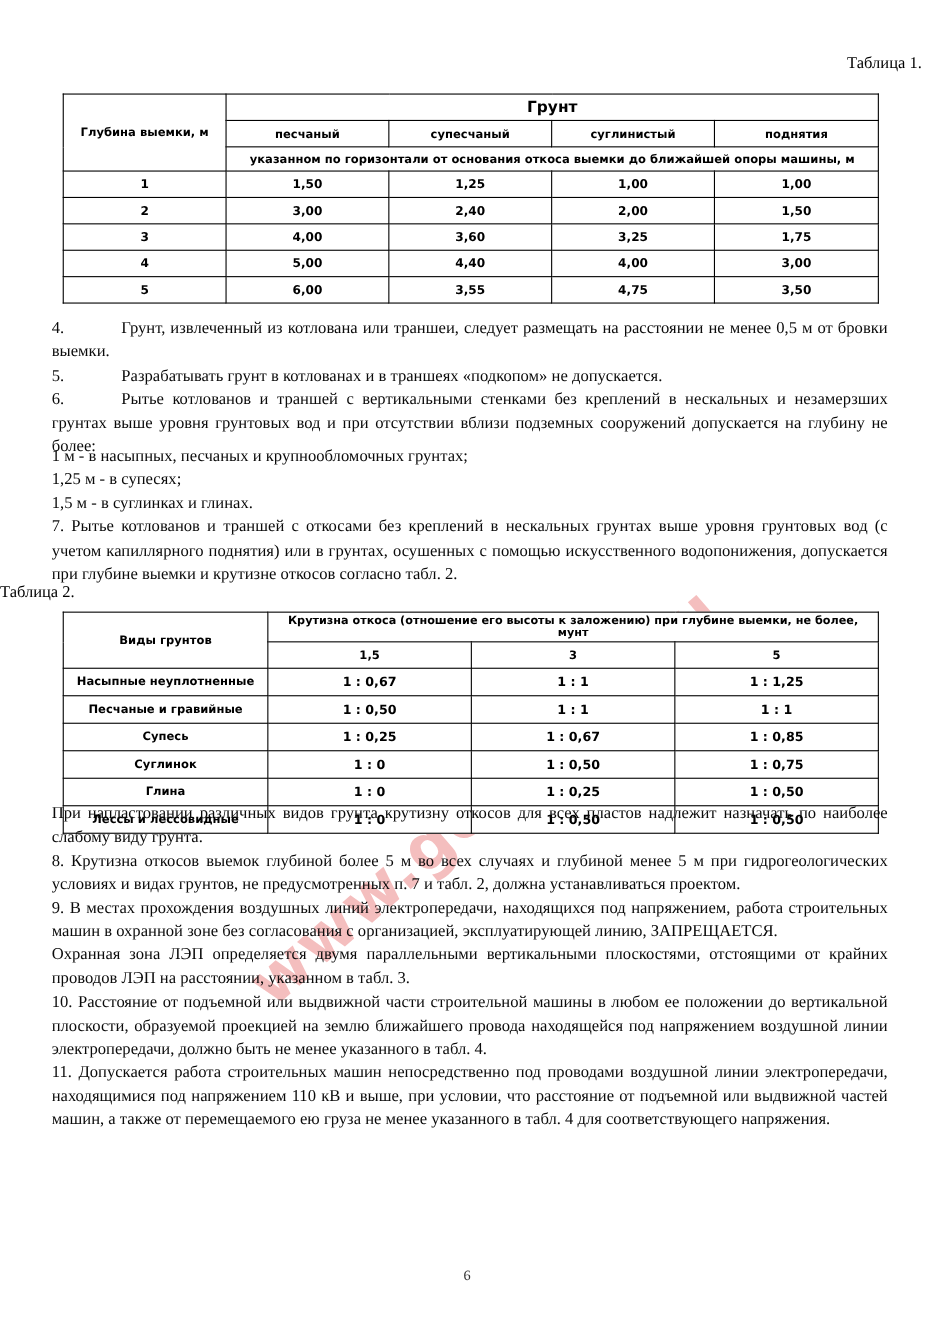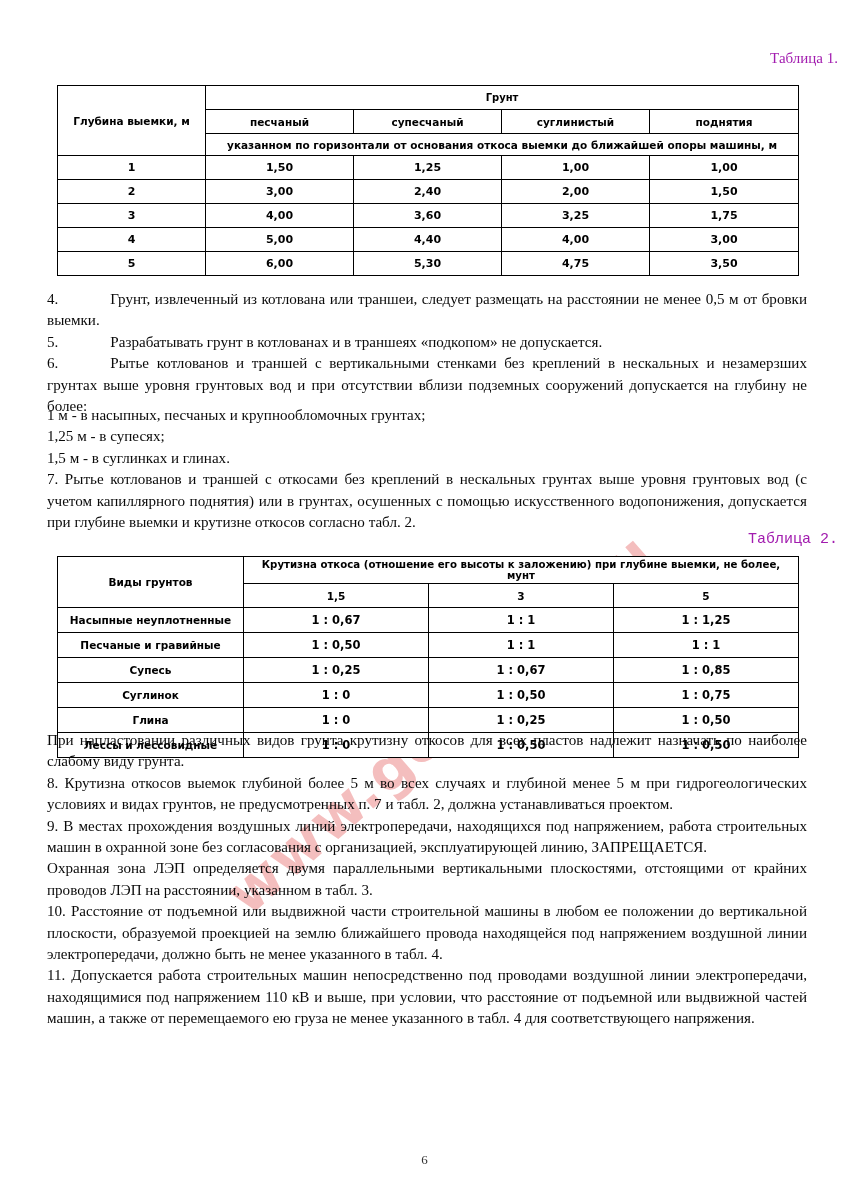--- a/index.html
+++ b/index.html
@@ -47,24 +47,24 @@
   .content {
     position: relative;
     z-index: 2;
   }
 
   
   .table-caption {
     position: absolute;
     font-family: "Liberation Serif", serif;
     font-size: 15px;
-    color: #a21caf;
+    color: #000000;
   }
   #caption-1 { left: 0; top: 50px; width: 838px; text-align: right; }
-  #caption-2 { left: 0; top: 531px; width: 838px; text-align: right; font-family: Liberation Mono, monospace; }
+  #caption-2 { left: 0; top: 531px; width: 838px; text-align: left; }
 
   
   .doc-table {
     position: absolute;
     border-collapse: collapse;
     table-layout: fixed;
     font-family: "DejaVu Sans", sans-serif;
     background: #fff;
   }
   .doc-table td, .doc-table th {
@@ -78,21 +78,21 @@
   }
 
   
   #table-1 {
     left: 57px;
     top: 85px;
     width: 741px;
   }
   #table-1 td { font-size: 10.5px; height: 19px; }
   #table-1 .t1-depth-head { font-size: 10.5px; }
-  #table-1 .t1-group { font-size: 10px; }
+  #table-1 .t1-group { font-size: 14px; }
   #table-1 .t1-span { font-size: 10.5px; height: 17px; }
   #table-1 .t1-val { font-size: 11px; height: 19px; }
 
   
   #table-2 {
     left: 57px;
     top: 556px;
     width: 741px;
   }
   #table-2 td { font-size: 10.5px; height: 20px; }
@@ -193,21 +193,21 @@
         <tr>
           <td class="t1-val">4</td>
           <td class="t1-val">5,00</td>
           <td class="t1-val">4,40</td>
           <td class="t1-val">4,00</td>
           <td class="t1-val">3,00</td>
         </tr>
         <tr>
           <td class="t1-val">5</td>
           <td class="t1-val">6,00</td>
-          <td class="t1-val">5,30</td>
+          <td class="t1-val">3,55</td>
           <td class="t1-val">4,75</td>
           <td class="t1-val">3,50</td>
         </tr>
       </tbody>
     </table>
 
     <div class="para" id="para-block-a">
       <p><span class="num">4.</span><span class="ind"></span><span>Грунт, извлеченный из котлована или траншеи, следует размещать на расстоянии не менее 0,5 м от бровки выемки.</span></p>
       <p><span class="num">5.</span><span class="ind"></span><span>Разрабатывать грунт в котлованах и в траншеях «подкопом» не допускается.</span></p>
       <p><span class="num">6.</span><span class="ind"></span><span>Рытье котлованов и траншей с вертикальными стенками без креплений в нескальных и незамерзших грунтах выше уровня грунтовых вод и при отсутствии вблизи подземных сооружений допускается на глубину не более:</span></p>

